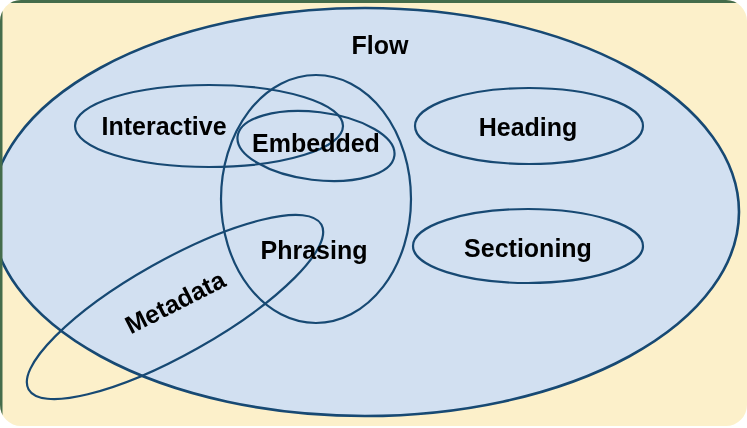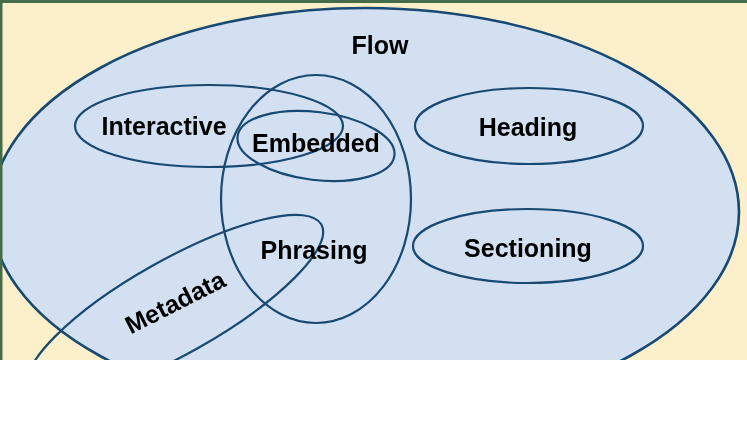--- a/index.html
+++ b/index.html
@@ -5,23 +5,24 @@
   :root{
     --cream:#FCF0CA;
     --blue:#D2E0F1;
     --navy:#174973;
     --green:#446C4B;
     --ink:#000000;
   }
   html,body{margin:0;padding:0;background:#fff;}
   .stage{
     position:relative;
-    width:747px;height:360px;
+    width:747px;height:426px;
     overflow:hidden;
     font-family:"Liberation Sans", sans-serif;
+    border-radius:21px;
   }
   svg{display:block;}
   .set-outline{fill:none;stroke:var(--navy);stroke-width:2.2px;}
   .flow-shape{fill:var(--blue);stroke:var(--navy);stroke-width:2.6px;}
   .set-label{
     fill:var(--ink);
     font-family:"Liberation Sans", sans-serif;
     font-size:25px;
     font-weight:bold;
     text-anchor:middle;

